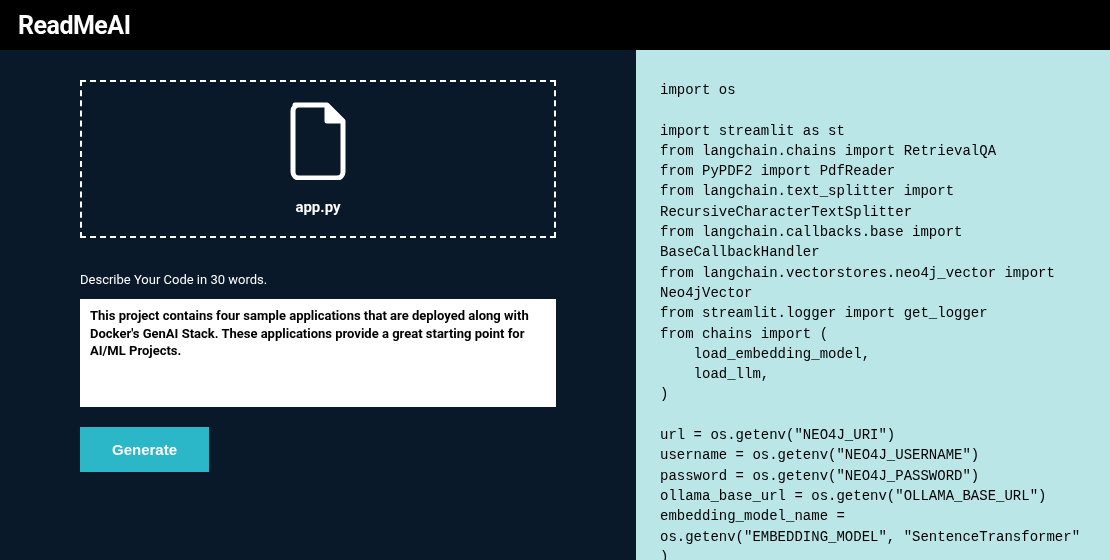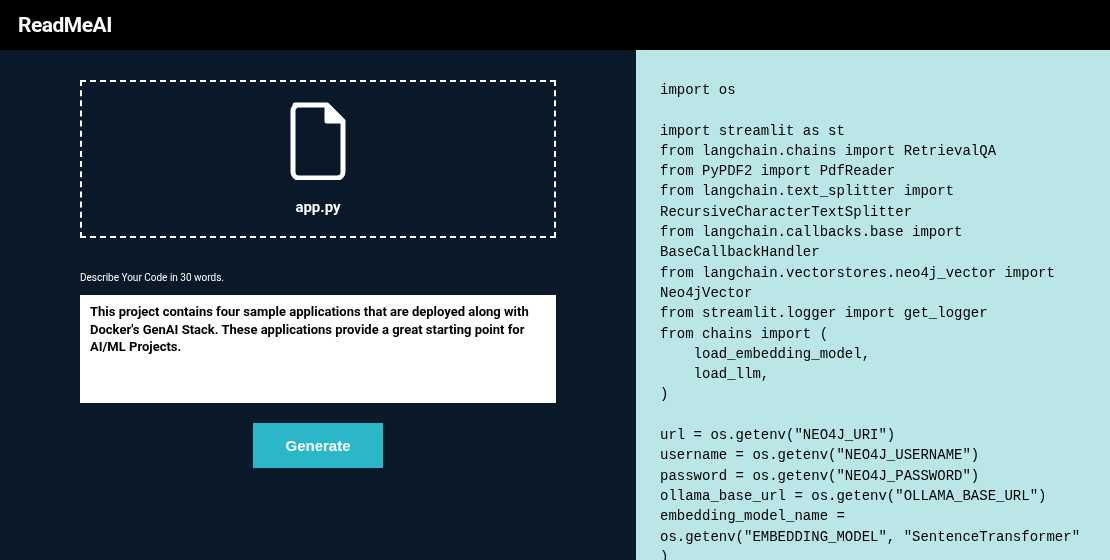--- a/index.html
+++ b/index.html
@@ -16,21 +16,21 @@
     }
     .header {
       background: #000;
       padding: 12px 18px;
       height: 50px;
       display: flex;
       align-items: center;
     }
     .brand {
       color: #fff;
-      font-size: 21px;
+      font-size: 25px;
       font-weight: 700;
       letter-spacing: -0.5px;
     }
     .content {
       display: flex;
       height: calc(100% - 50px);
     }
     .left-panel {
       width: 636px;
       background: #0a1929;
@@ -49,21 +49,21 @@
       width: 62px;
       height: 78px;
     }
     .filename {
       color: #fff;
       font-size: 15px;
       font-weight: 700;
     }
     .describe-label {
       color: #fff;
-      font-size: 10px;
+      font-size: 13px;
       margin-top: 34px;
       margin-bottom: 12px;
     }
     .description-box {
       background: #fff;
       width: 100%;
       height: 108px;
       padding: 8px 10px;
       font-family: inherit;
       font-size: 13px;
@@ -79,21 +79,20 @@
       font-size: 13px;
       font-weight: 700;
       text-align: right;
       margin-top: 6px;
     }
     .word-count .current {
       color: #0f0;
     }
     .generate-row {
       display: flex;
-      justify-content: center;
       margin-top: 16px;
     }
     .generate-btn {
       background: #2bb7c7;
       color: #fff;
       border: none;
       padding: 14px 32px;
       font-size: 15px;
       font-weight: 700;
       cursor: pointer;

